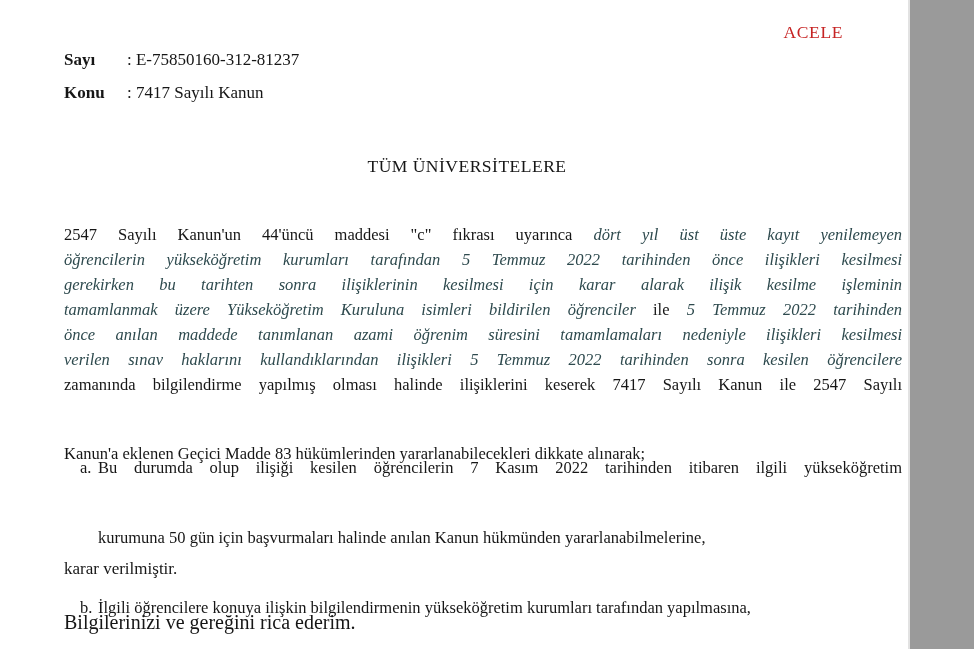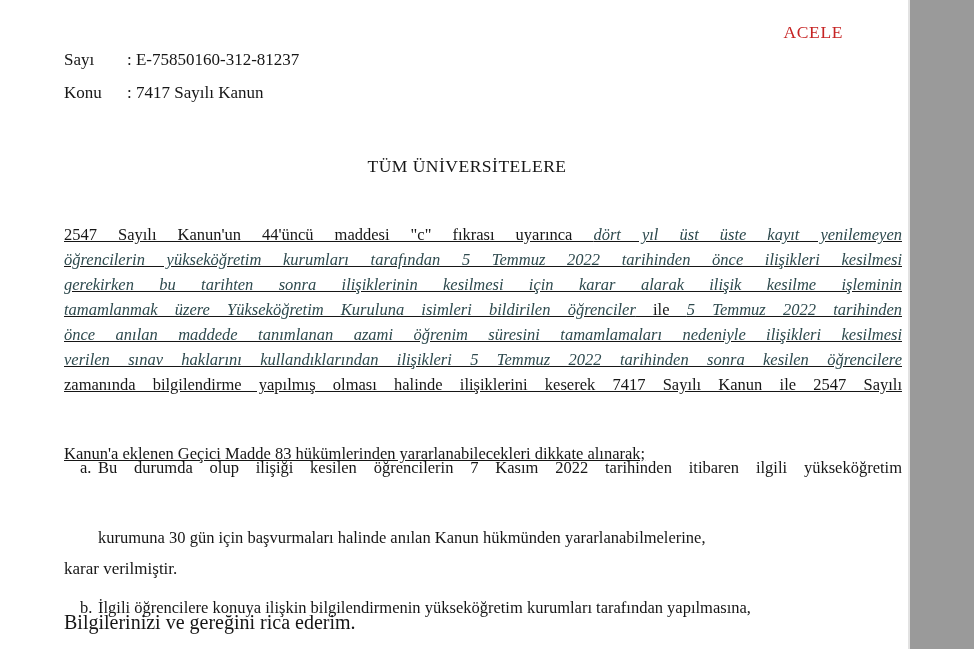--- a/index.html
+++ b/index.html
@@ -21,35 +21,35 @@
 
   .acele {
     position: absolute; top: 22px; right: 131px;
     font-size: 17.5px; letter-spacing: 0.6px;
     color: var(--accent-red, #c62323);
   }
 
   .meta { position: absolute; left: 64px; font-size: 17px; white-space: nowrap; }
   .meta-sayi { top: 50px; }
   .meta-konu { top: 83px; }
-  .meta .lbl { display: inline-block; width: 63px; }
+  .meta .lbl { display: inline-block; width: 63px; font-weight: bold; }
 
   .recipient {
     position: absolute; top: 140px; left: 64px; width: 806px;
     text-align: center; font-size: 17.5px; letter-spacing: 0.5px; margin-top: 16px;
   }
 
   .heading {
     position: absolute; top: 198px; left: 64px; width: 838px;
     font-weight: bold; font-size: 16.5px;
   }
 
   .paragraph {
     position: absolute; top: 222px; left: 64px; width: 838px;
-    font-size: 16.5px; line-height: 25px; text-decoration: underline;
+    font-size: 16.5px; line-height: 25px;
   }
   .jline { text-align: justify; text-align-last: justify; }
   .jline.last { text-align-last: left; margin-top: 44px; }
   .it { font-style: italic; color: var(--italic-text, #2e4a4e); }
   .rg { color: #161616; }
 
   .list {
     position: absolute; top: 455px; left: 80px; width: 822px;
     font-size: 16.5px; line-height: 26px;
   }
@@ -85,21 +85,21 @@
       <div class="jline"><span class="it">önce anılan maddede tanımlanan azami öğrenim süresini tamamlamaları nedeniyle ilişikleri kesilmesi</span></div>
       <div class="jline"><span class="it">verilen sınav haklarını kullandıklarından ilişikleri 5 Temmuz 2022 tarihinden sonra kesilen öğrencilere</span></div>
       <div class="jline"><span class="rg">zamanında bilgilendirme yapılmış olması halinde ilişiklerini keserek 7417 Sayılı Kanun ile 2547 Sayılı</span></div>
       <div class="jline last"><span class="rg">Kanun'a eklenen Geçici Madde 83 hükümlerinden yararlanabilecekleri dikkate alınarak;</span></div>
     </div>
 
   <div class="list">
       <div class="list-item">
         <span class="list-marker">a.</span>
         <div class="jline">Bu durumda olup ilişiği kesilen öğrencilerin 7 Kasım 2022 tarihinden itibaren ilgili yükseköğretim</div>
-        <div class="jline last">kurumuna 30 gün için başvurmaları halinde anılan Kanun hükmünden yararlanabilmelerine,</div>
+        <div class="jline last">kurumuna 50 gün için başvurmaları halinde anılan Kanun hükmünden yararlanabilmelerine,</div>
       </div>
       <div class="list-item">
         <span class="list-marker">b.</span>
         <div class="jline last">İlgili öğrencilere konuya ilişkin bilgilendirmenin yükseköğretim kurumları tarafından yapılmasına,</div>
       </div>
     </div>
 
   <div class="decision">karar verilmiştir.</div>
 
   <div class="closing">Bilgilerinizi ve gereğini rica ederim.</div>

